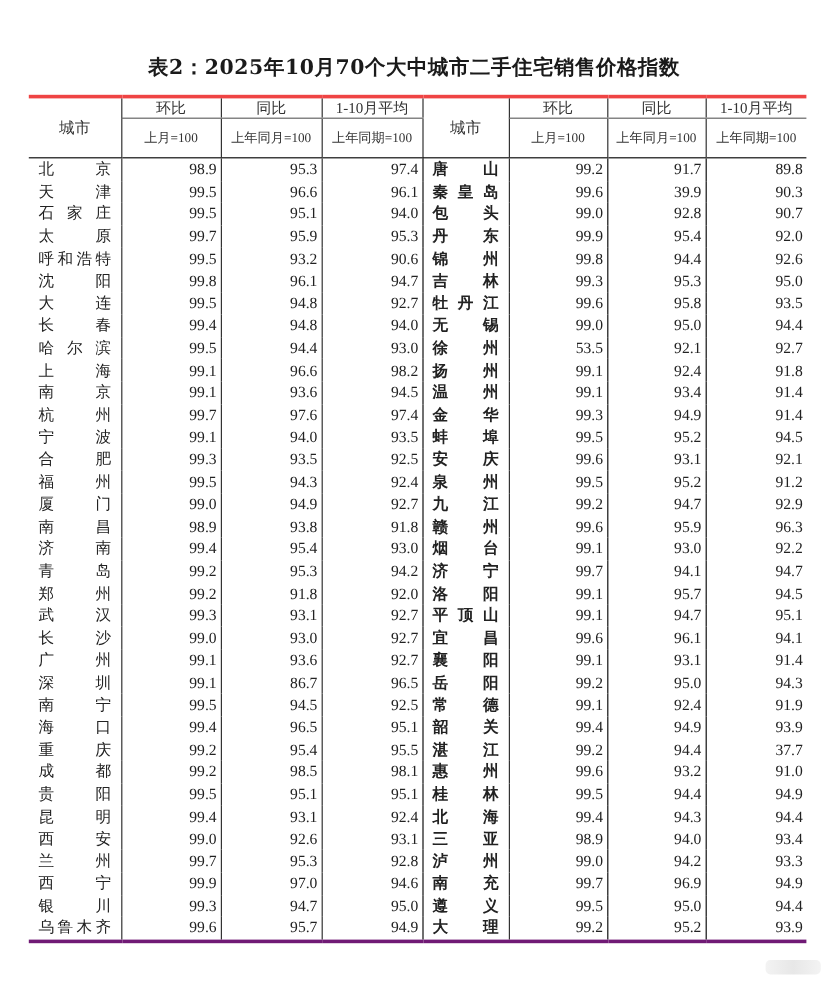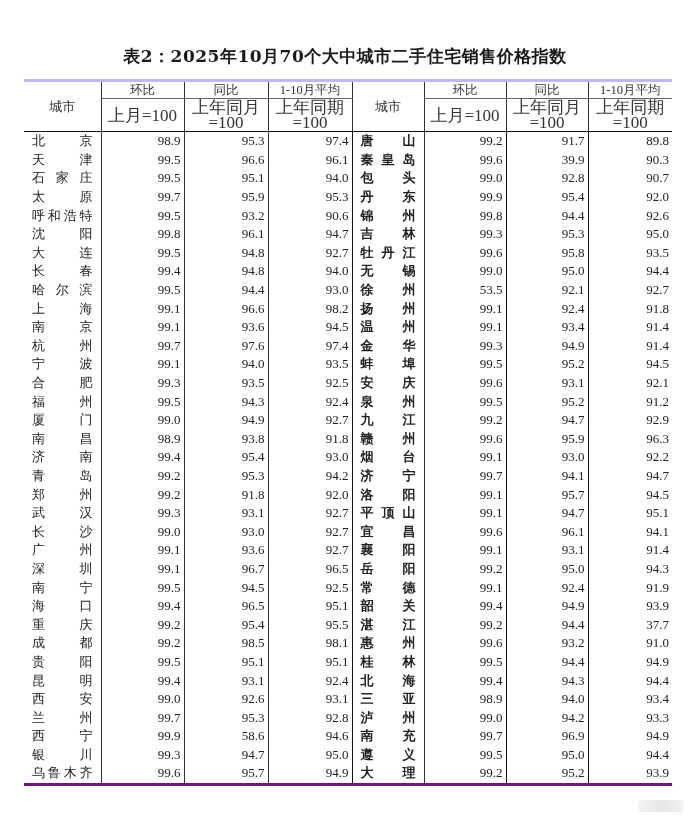--- a/index.html
+++ b/index.html
@@ -11,26 +11,26 @@
               border-collapse:collapse; table-layout:fixed;
               font-family:"Liberation Serif","DejaVu Serif",serif; font-size:13px; }
   table.idx col.city { width:77px; }
   table.idx col.v1 { width:83px; }
   table.idx col.v2 { width:84px; }
   table.idx col.v3 { width:84px; }
   table.idx col.city2 { width:72px; }
   table.idx col.w1 { width:82px; }
   table.idx col.w2 { width:82px; }
   table.idx col.w3 { width:84px; }
-  table.idx thead tr:first-child th { border-top:3px solid #c4b5fd; }
+  table.idx thead tr:first-child th { border-top:3px solid #ef4444; }
   table.idx th { font-weight:normal; text-align:center; color:#333;
                  border-left:1px solid #333; padding:0; line-height:15px; }
   table.idx th.first { border-left:none; }
   table.idx th.top { height:16px; border-bottom:1px solid #666; font-size:12.5px; }
-  table.idx th.sub { height:32px; font-size:17px; }
+  table.idx th.sub { height:32px; font-size:11px; }
   table.idx thead tr:last-child th, table.idx th.citycol { border-bottom:1.5px solid #111; }
   table.idx td { height:18.6px; padding:0 3px 0 0; line-height:18px; text-align:right;
                  border-left:1px solid #333; color:#222; white-space:nowrap; }
   table.idx td.cname { text-align:justify; text-align-last:justify; padding:0 8px 0 8px; letter-spacing:0; }
   table.idx td.first { border-left:none; }
   table.idx td.cname.r { border-left:1.5px solid #111;font-weight:bold; }
   table.idx td.num.mid { border-left:1.5px solid #111; }
   table.idx tbody tr:last-child td { border-bottom:3px solid #701a75; }
   .wm { position:absolute; left:638px; top:800px; width:46px; height:12px;
         background:linear-gradient(90deg,#eee,#ddd,#eee); opacity:0.7; border-radius:4px; }
@@ -298,21 +298,21 @@
         <td class="num">93.6</td>
         <td class="num">92.7</td>
         <td class="cname r">襄　　阳</td>
         <td class="num">99.1</td>
         <td class="num mid">93.1</td>
         <td class="num mid">91.4</td>
       </tr>
       <tr>
         <td class="cname first">深　　圳</td>
         <td class="num">99.1</td>
-        <td class="num">96.7</td>
+        <td class="num">86.7</td>
         <td class="num">96.5</td>
         <td class="cname r">岳　　阳</td>
         <td class="num">99.2</td>
         <td class="num mid">95.0</td>
         <td class="num mid">94.3</td>
       </tr>
       <tr>
         <td class="cname first">南　　宁</td>
         <td class="num">99.5</td>
         <td class="num">94.5</td>
@@ -388,21 +388,21 @@
         <td class="num">95.3</td>
         <td class="num">92.8</td>
         <td class="cname r">泸　　州</td>
         <td class="num">99.0</td>
         <td class="num mid">94.2</td>
         <td class="num mid">93.3</td>
       </tr>
       <tr>
         <td class="cname first">西　　宁</td>
         <td class="num">99.9</td>
-        <td class="num">58.6</td>
+        <td class="num">97.0</td>
         <td class="num">94.6</td>
         <td class="cname r">南　　充</td>
         <td class="num">99.7</td>
         <td class="num mid">96.9</td>
         <td class="num mid">94.9</td>
       </tr>
       <tr>
         <td class="cname first">银　　川</td>
         <td class="num">99.3</td>
         <td class="num">94.7</td>

